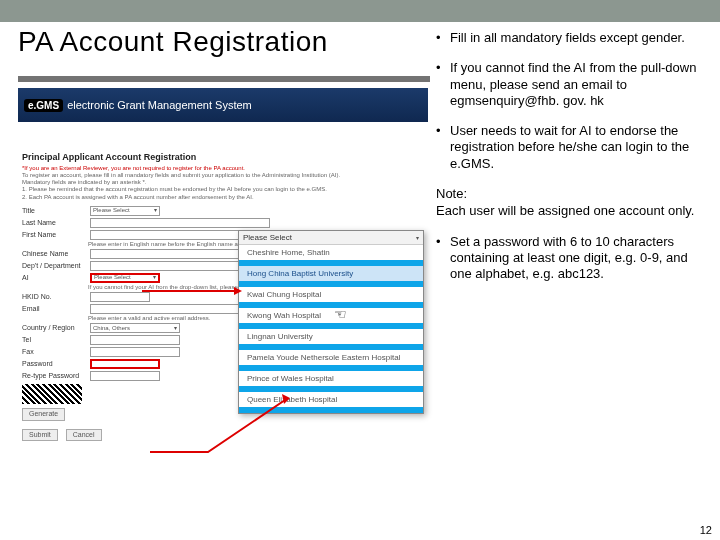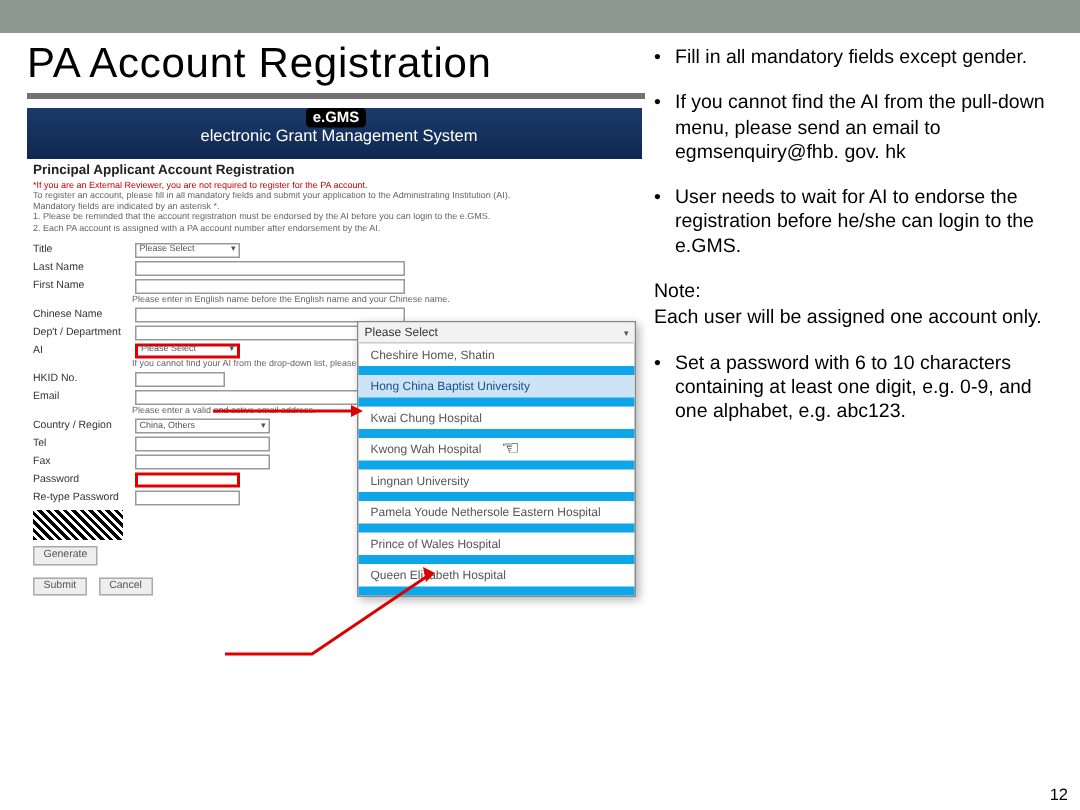--- a/index.html
+++ b/index.html
@@ -1,26 +1,26 @@
 <!DOCTYPE html>
 <html><head>
 <meta charset="utf-8">
 <style>
   * { box-sizing: border-box; margin: 0; padding: 0; }
   html, body { width: 720px; height: 540px; font-family: Arial, sans-serif; background: #fff; overflow: hidden; }
   .topbar { width: 100%; height: 22px; background: #8c9790; }
   .slide { display: flex; height: 518px; position: relative; }
   .left { width: 430px; padding: 4px 0 0 18px; }
   .right { width: 290px; padding: 8px 10px 0 6px; font-size: 13px; color: #000; }
-  .title { font-size: 28px; font-weight: 400; color: #000; border-bottom: 4px solid #737373; padding-bottom: 4px; margin-bottom: 6px; letter-spacing: 0.5px; }
+  .title { font-size: 28px; font-weight: 400; color: #000; border-bottom: 6px solid #737373; padding-bottom: 18px; margin-bottom: 6px; letter-spacing: 0.5px; }
   .shot-wrap { position: relative; width: 410px; }
-  .banner { width: 100%; height: 34px; background: linear-gradient(#1b3a6a,#0f2850); display: flex; align-items: center; padding-left: 6px; flex-direction: column; }
+  .banner { width: 100%; height: 34px; background: linear-gradient(#1b3a6a,#0f2850); display: flex; align-items: center; padding-left: 6px; }
   .banner-logo { background: #000; color: #fff; font-size: 10px; font-weight: bold; padding: 1px 4px; border-radius: 3px; margin-right: 4px; }
   .banner-text { color: #fff; font-size: 11px; }
-  .form-area { background: #fff; font-size: 7px; color: #555; line-height: 1.2; position: relative; height: 370px; }
+  .form-area { background: #fff; font-size: 7px; color: #555; line-height: 1.2; position: relative; height: 370px; margin-top: 28px; }
   .form-heading { font-weight: bold; font-size: 9px; color: #222; padding: 2px 4px; }
   .tiny { font-size: 6px; color: #666; padding: 0 4px; display: block; overflow: hidden; white-space: nowrap; text-overflow: ellipsis; }
   .red-tiny { color: #c00; }
   .field-row { display: flex; align-items: center; padding: 1px 4px; gap: 4px; }
   .label { width: 64px; font-size: 7px; color: #333; }
   .select-box, .text-box { height: 10px; border: 1px solid #999; background: #fff; font-size: 6px; padding: 0 2px; display: flex; align-items: center; justify-content: space-between; }
   .select-box { width: 70px; }
   .wide-box { width: 180px; }
   .chev { font-size: 6px; color: #555; }
   .ai-box { border: 2px solid #d00; }

